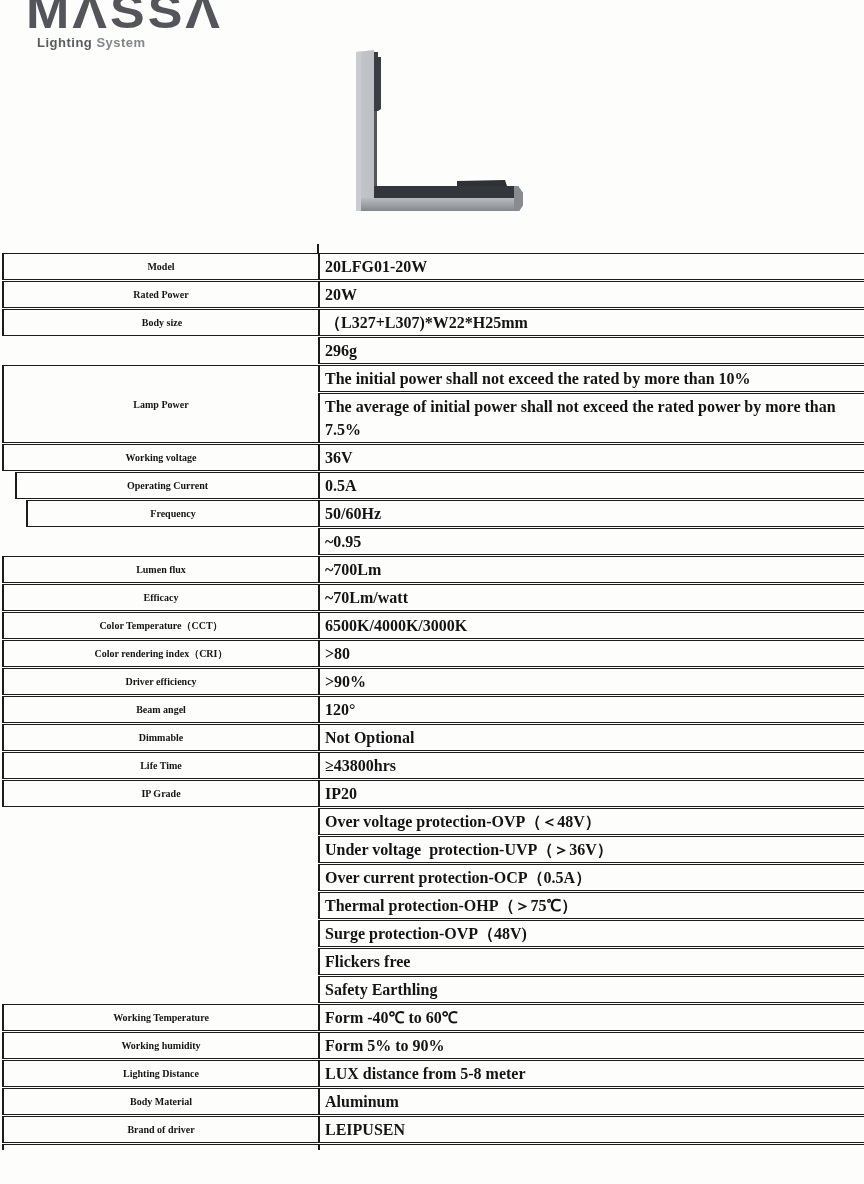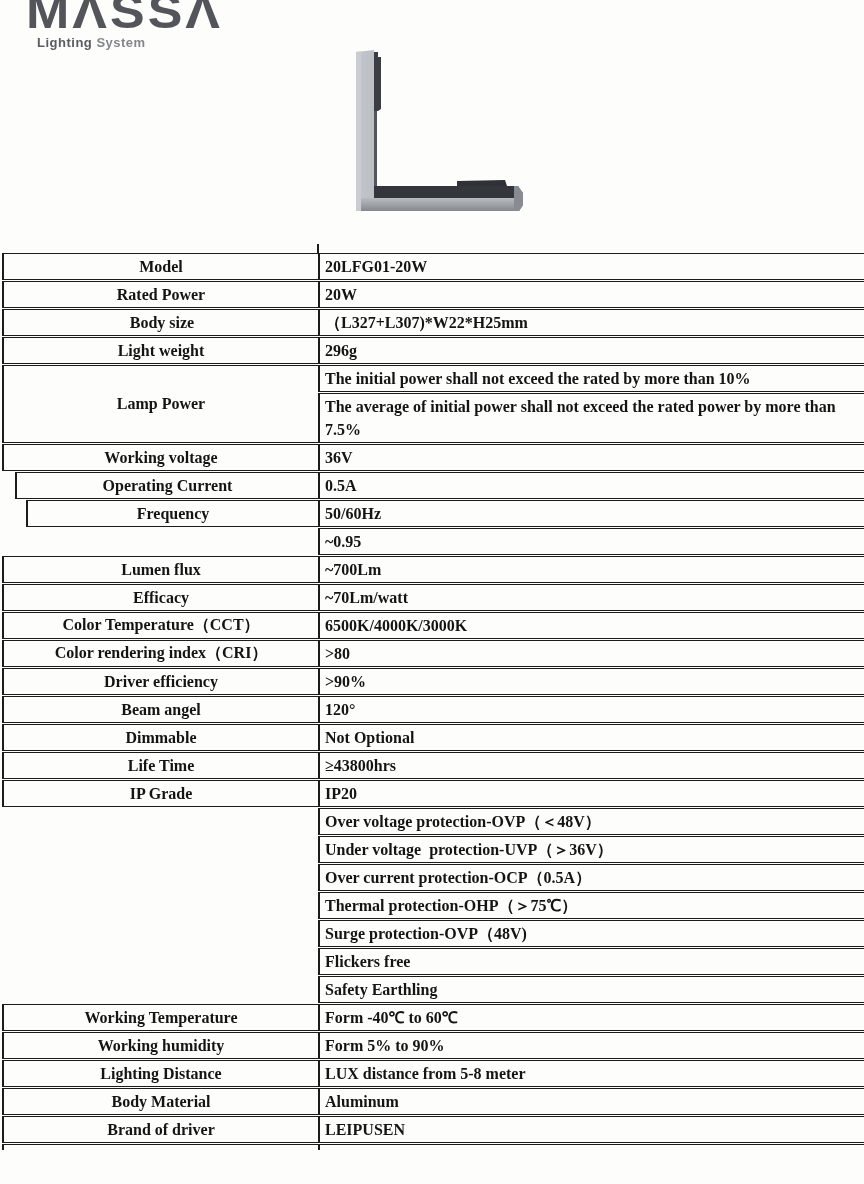--- a/index.html
+++ b/index.html
@@ -58,21 +58,21 @@
     background: transparent;
   }
   .cell.label {
     grid-column: 1;
     border-left: 2px solid #1c1c1c;
     display: flex;
     align-items: center;
     justify-content: center;
     text-align: center;
     font-weight: bold;
-    font-size: 16px;
+    font-size: 10px;
     padding: 0 6px;
   }
   .cell.value {
     grid-column: 2;
     border-left: 2px solid #1c1c1c;
     font-weight: bold;
     font-size: 16px;
     line-height: 23px;
     padding: 1px 0 1px 5px;
     white-space: pre;
@@ -131,21 +131,20 @@
 
 <div class="top-divider-stub"></div>
 
 <div class="spec-table" id="spec-table">
     <div class="cell label" style="grid-row: 1 / span 1;">Model</div>
     <div class="cell value" style="grid-row: 1;">20LFG01-20W</div>
     <div class="cell label" style="grid-row: 2 / span 1;">Rated Power</div>
     <div class="cell value" style="grid-row: 2;">20W</div>
     <div class="cell label" style="grid-row: 3 / span 1; padding-left: 8px;">Body size</div>
     <div class="cell value" style="grid-row: 3;">（L327+L307)*W22*H25mm</div>
-    <div class="cell label" style="grid-row: 4 / span 1;">Light weight</div>
     <div class="cell value" style="grid-row: 4;">296g</div>
     <div class="cell label" style="grid-row: 5 / span 2;">Lamp Power</div>
     <div class="cell value" style="grid-row: 5;">The initial power shall not exceed the rated by more than 10%</div>
     <div class="cell value" style="grid-row: 6;">The average of initial power shall not exceed the rated power by more than
 7.5%</div>
     <div class="cell label" style="grid-row: 7 / span 1;">Working voltage</div>
     <div class="cell value" style="grid-row: 7;">36V</div>
     <div class="cell label" style="grid-row: 8 / span 1; margin-left: 13px;">Operating Current</div>
     <div class="cell value" style="grid-row: 8;">0.5A</div>
     <div class="cell label" style="grid-row: 9 / span 1; margin-left: 24px;">Frequency</div>

